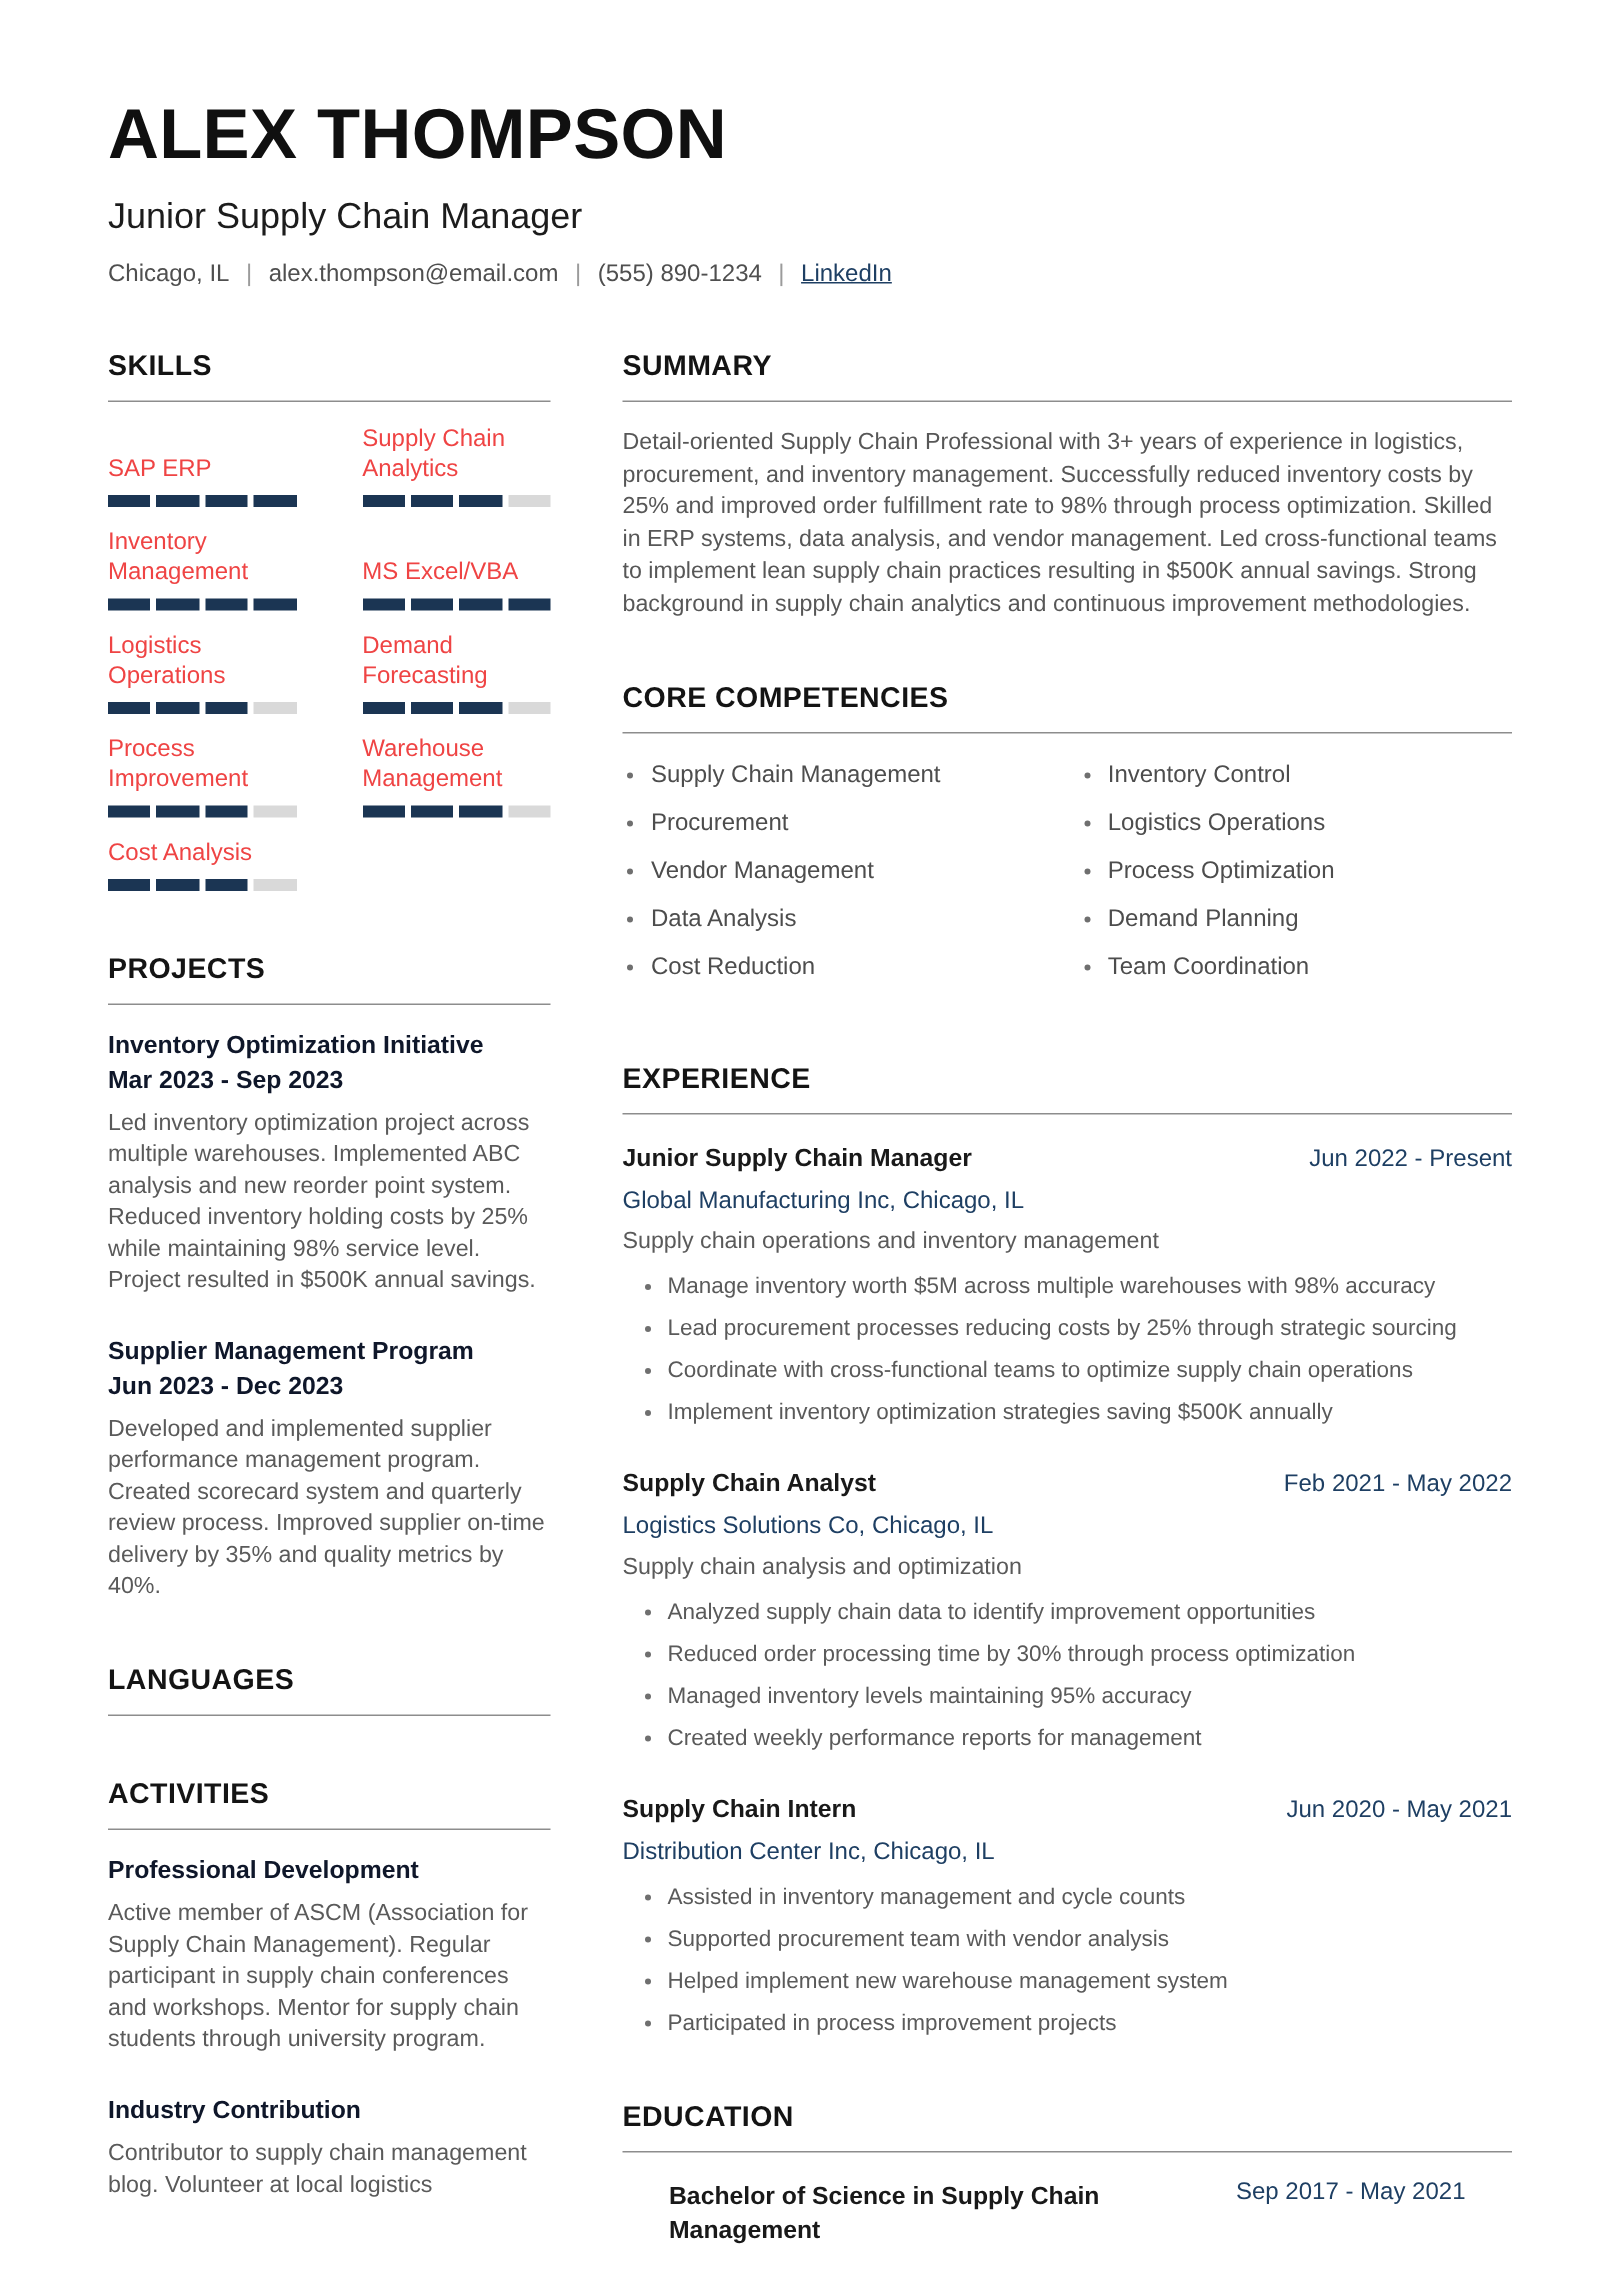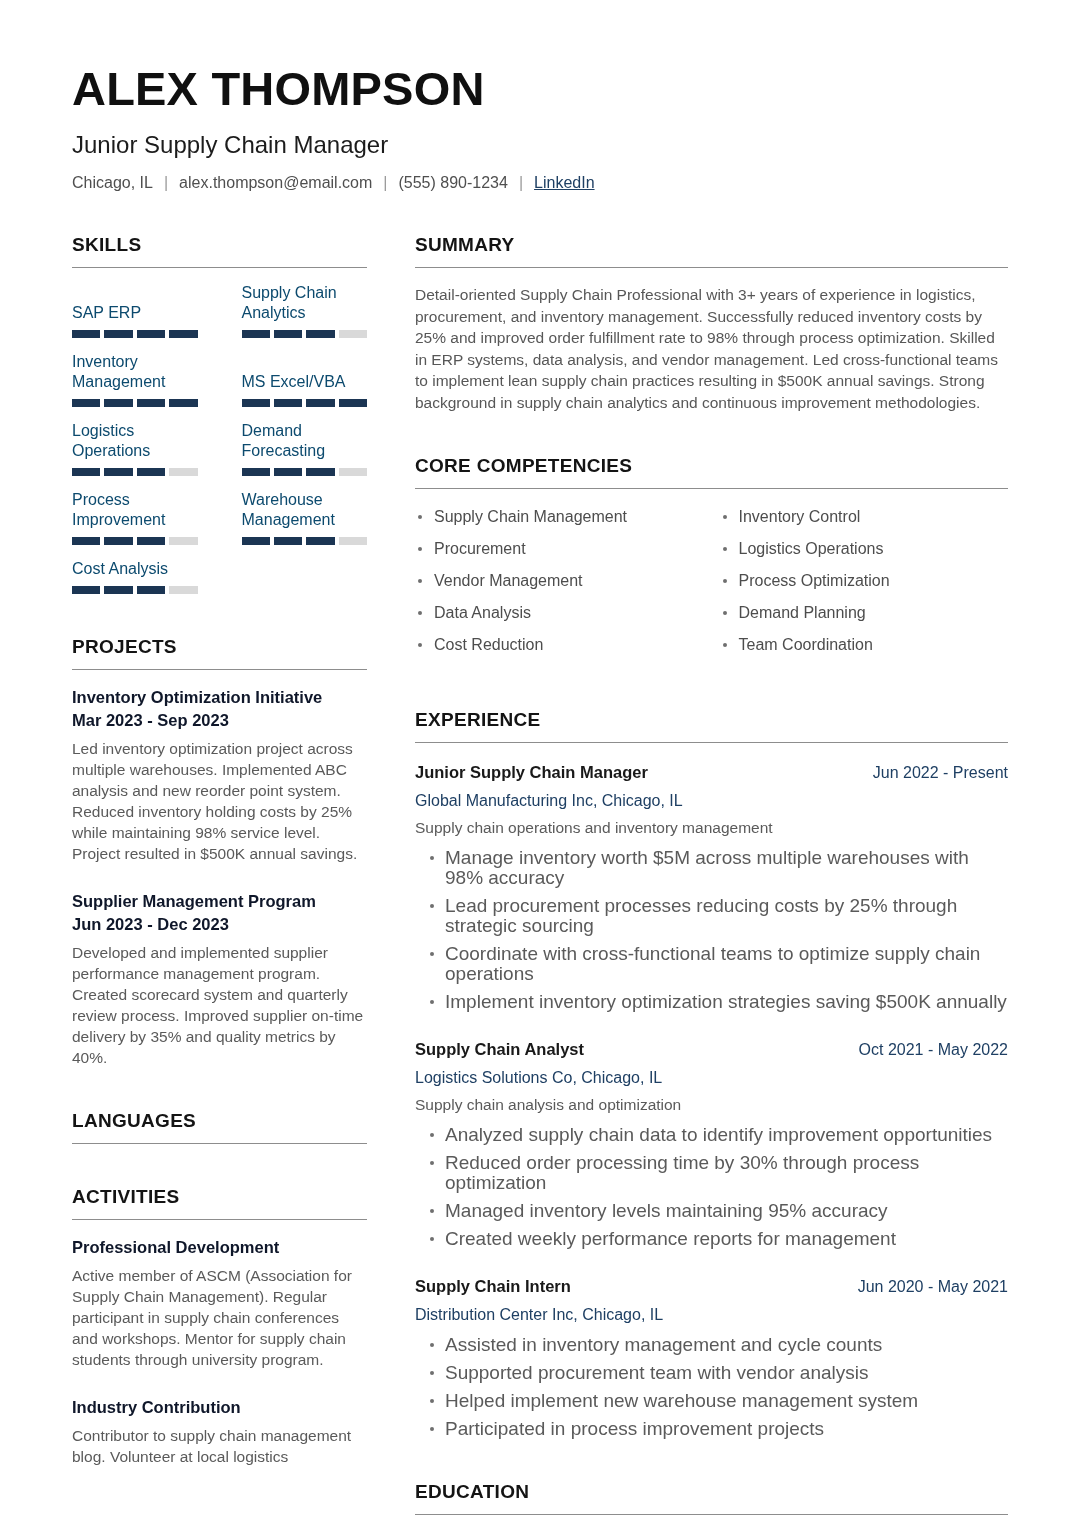--- a/index.html
+++ b/index.html
@@ -32,21 +32,21 @@
   section{margin-bottom:42px;}
   h2{
     font-size:19px;font-weight:700;color:#141414;margin:0;
     padding-bottom:11px;border-bottom:1px solid var(--rule);letter-spacing:.3px;
   }
   .section-body{margin-top:16px;}
 
   
   .level-grid{margin-top:15px;display:grid;grid-template-columns:1fr 1fr;column-gap:44px;row-gap:14px;}
   .level-item{display:flex;flex-direction:column;justify-content:flex-end;}
-  .level-label{font-size:16px;color:#0c4a6e;line-height:20px;}
+  .level-label{font-size:16px;color:#ef4444;line-height:20px;}
   .bar{display:flex;gap:4px;margin-top:7px;}
   .seg{height:8px;flex:1;background:var(--bar-empty);}
   .seg.filled{background:var(--bar-fill);}
 
   
   .entry + .entry{margin-top:26px;}
   .entry-title{font-size:16.5px;color:#0f172a;line-height:23px;font-weight:bold;}
   .entry-desc{margin:6px 0 0;font-size:15.5px;color:#5a5a5a;line-height:21px;}
 
   
@@ -60,21 +60,21 @@
 
   
   .jobs{margin-top:18px;}
   .job + .job{margin-top:26px;}
   .job-head{display:flex;justify-content:space-between;align-items:baseline;gap:16px;}
   .job-role{font-size:16.5px;font-weight:700;color:#191919;line-height:23px;}
   .job-dates{font-size:16px;color:var(--accent);white-space:nowrap;}
   .company{margin-top:6px;font-size:16px;color:var(--accent);line-height:21px;}
   .job-sub{margin-top:6px;font-size:15.5px;color:#5a5a5a;line-height:21px;}
   ul.bullets{margin:10px 0 0;padding:0;list-style:none;}
-  .bullets li{position:relative;padding-left:30px;font-size:19px;color:#5a5a5a;line-height:20px;margin-bottom:8px;}
+  .bullets li{position:relative;padding-left:30px;font-size:15px;color:#5a5a5a;line-height:20px;margin-bottom:8px;}
   .bullets li::before{content:"";position:absolute;left:15px;top:8px;width:4px;height:4px;border-radius:50%;background:#6f6f6f;}
 
   
   .edu{margin-top:18px;display:flex;justify-content:center;align-items:flex-start;gap:28px;}
   .degree{font-size:16.5px;font-weight:700;color:#191919;line-height:23px;max-width:350px;}
   .edu-dates{font-size:16px;color:var(--accent);white-space:nowrap;}
 </style>
 </head>
 <body>
 
@@ -290,21 +290,21 @@
 
                   <li>Coordinate with cross-functional teams to optimize supply chain operations</li>
 
                   <li>Implement inventory optimization strategies saving $500K annually</li>
                 </ul>
             </div>
 
             <div class="job">
               <div class="job-head">
                 <span class="job-role">Supply Chain Analyst</span>
-                <span class="job-dates">Oct 2021 - May 2022</span>
+                <span class="job-dates">Feb 2021 - May 2022</span>
               </div>
               <div class="company">Logistics Solutions Co, Chicago, IL</div>
               <div class="job-sub">Supply chain analysis and optimization</div>
               <ul class="bullets">
 
                   <li>Analyzed supply chain data to identify improvement opportunities</li>
 
                   <li>Reduced order processing time by 30% through process optimization</li>
 
                   <li>Managed inventory levels maintaining 95% accuracy</li>

